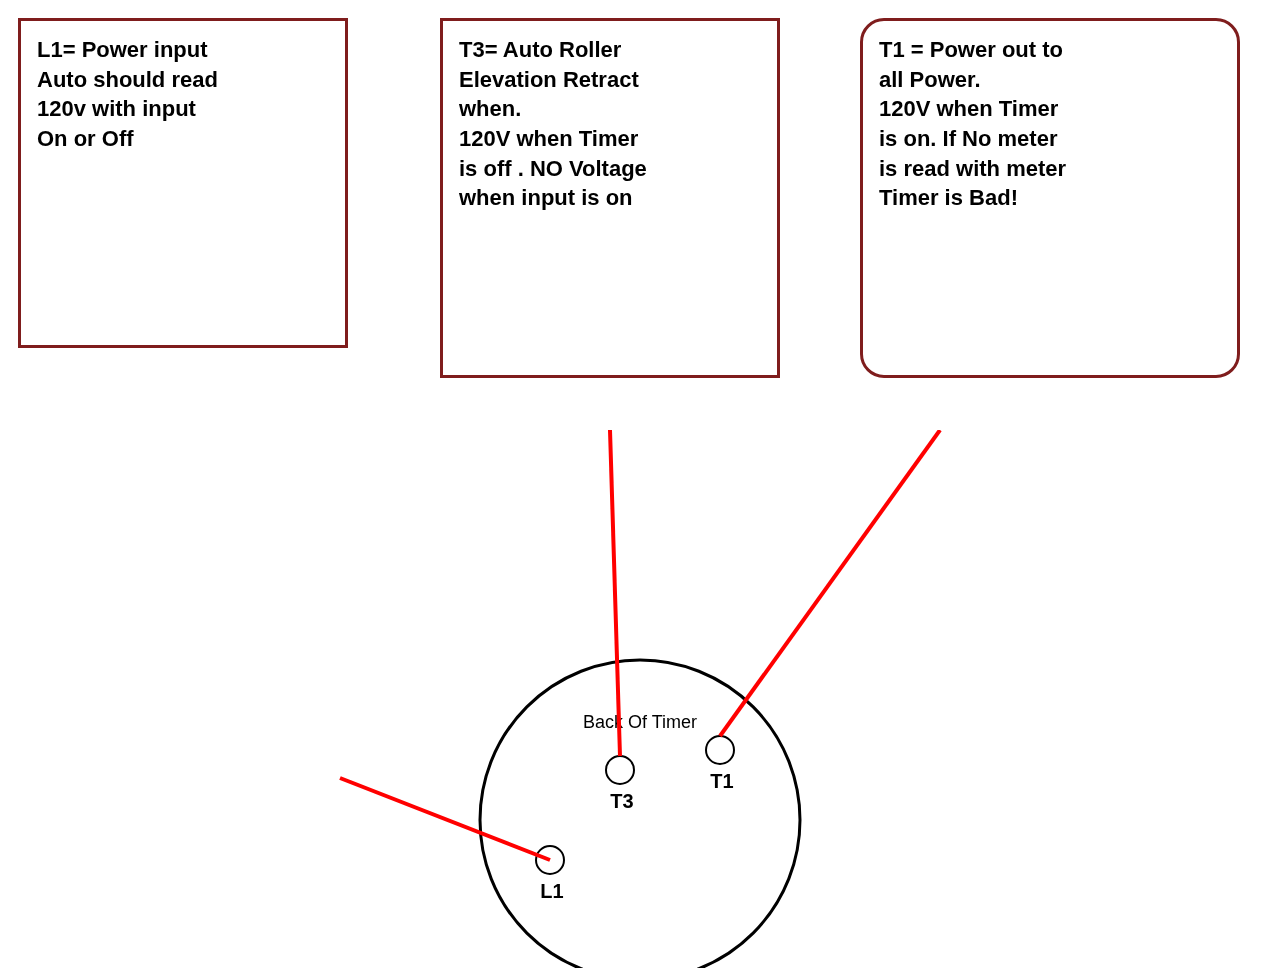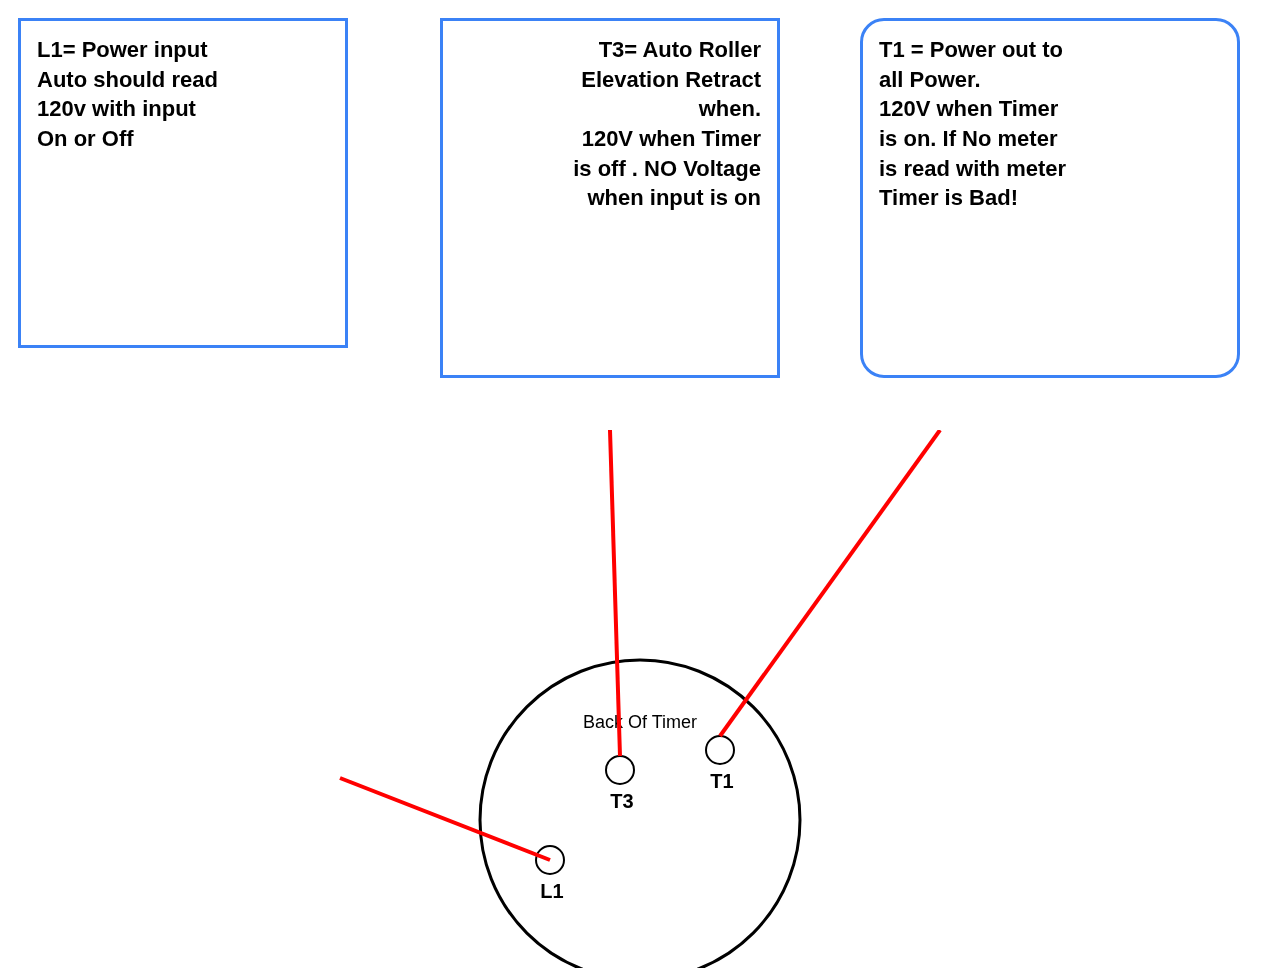--- a/index.html
+++ b/index.html
@@ -7,41 +7,40 @@
       width: 1280px;
       height: 968px;
       background: #ffffff;
       font-family: Arial, sans-serif;
       position: relative;
       overflow: hidden;
     }
 
     .info-box {
       position: absolute;
-      border: 3px solid #3b82f6;
+      border: 3px solid #7f1d1d;
       background: #ffffff;
       padding: 14px 16px;
       font-size: 22px;
       font-weight: bold;
       line-height: 1.35;
     }
 
     .box-left {
       left: 18px;
       top: 18px;
       width: 330px;
       height: 330px;
     }
 
     .box-center {
       left: 440px;
       top: 18px;
       width: 340px;
       height: 360px;
-      text-align: right;
     }
 
     .box-right {
       left: 860px;
       top: 18px;
       width: 380px;
       height: 360px;
       border-radius: 24px;
     }
 

